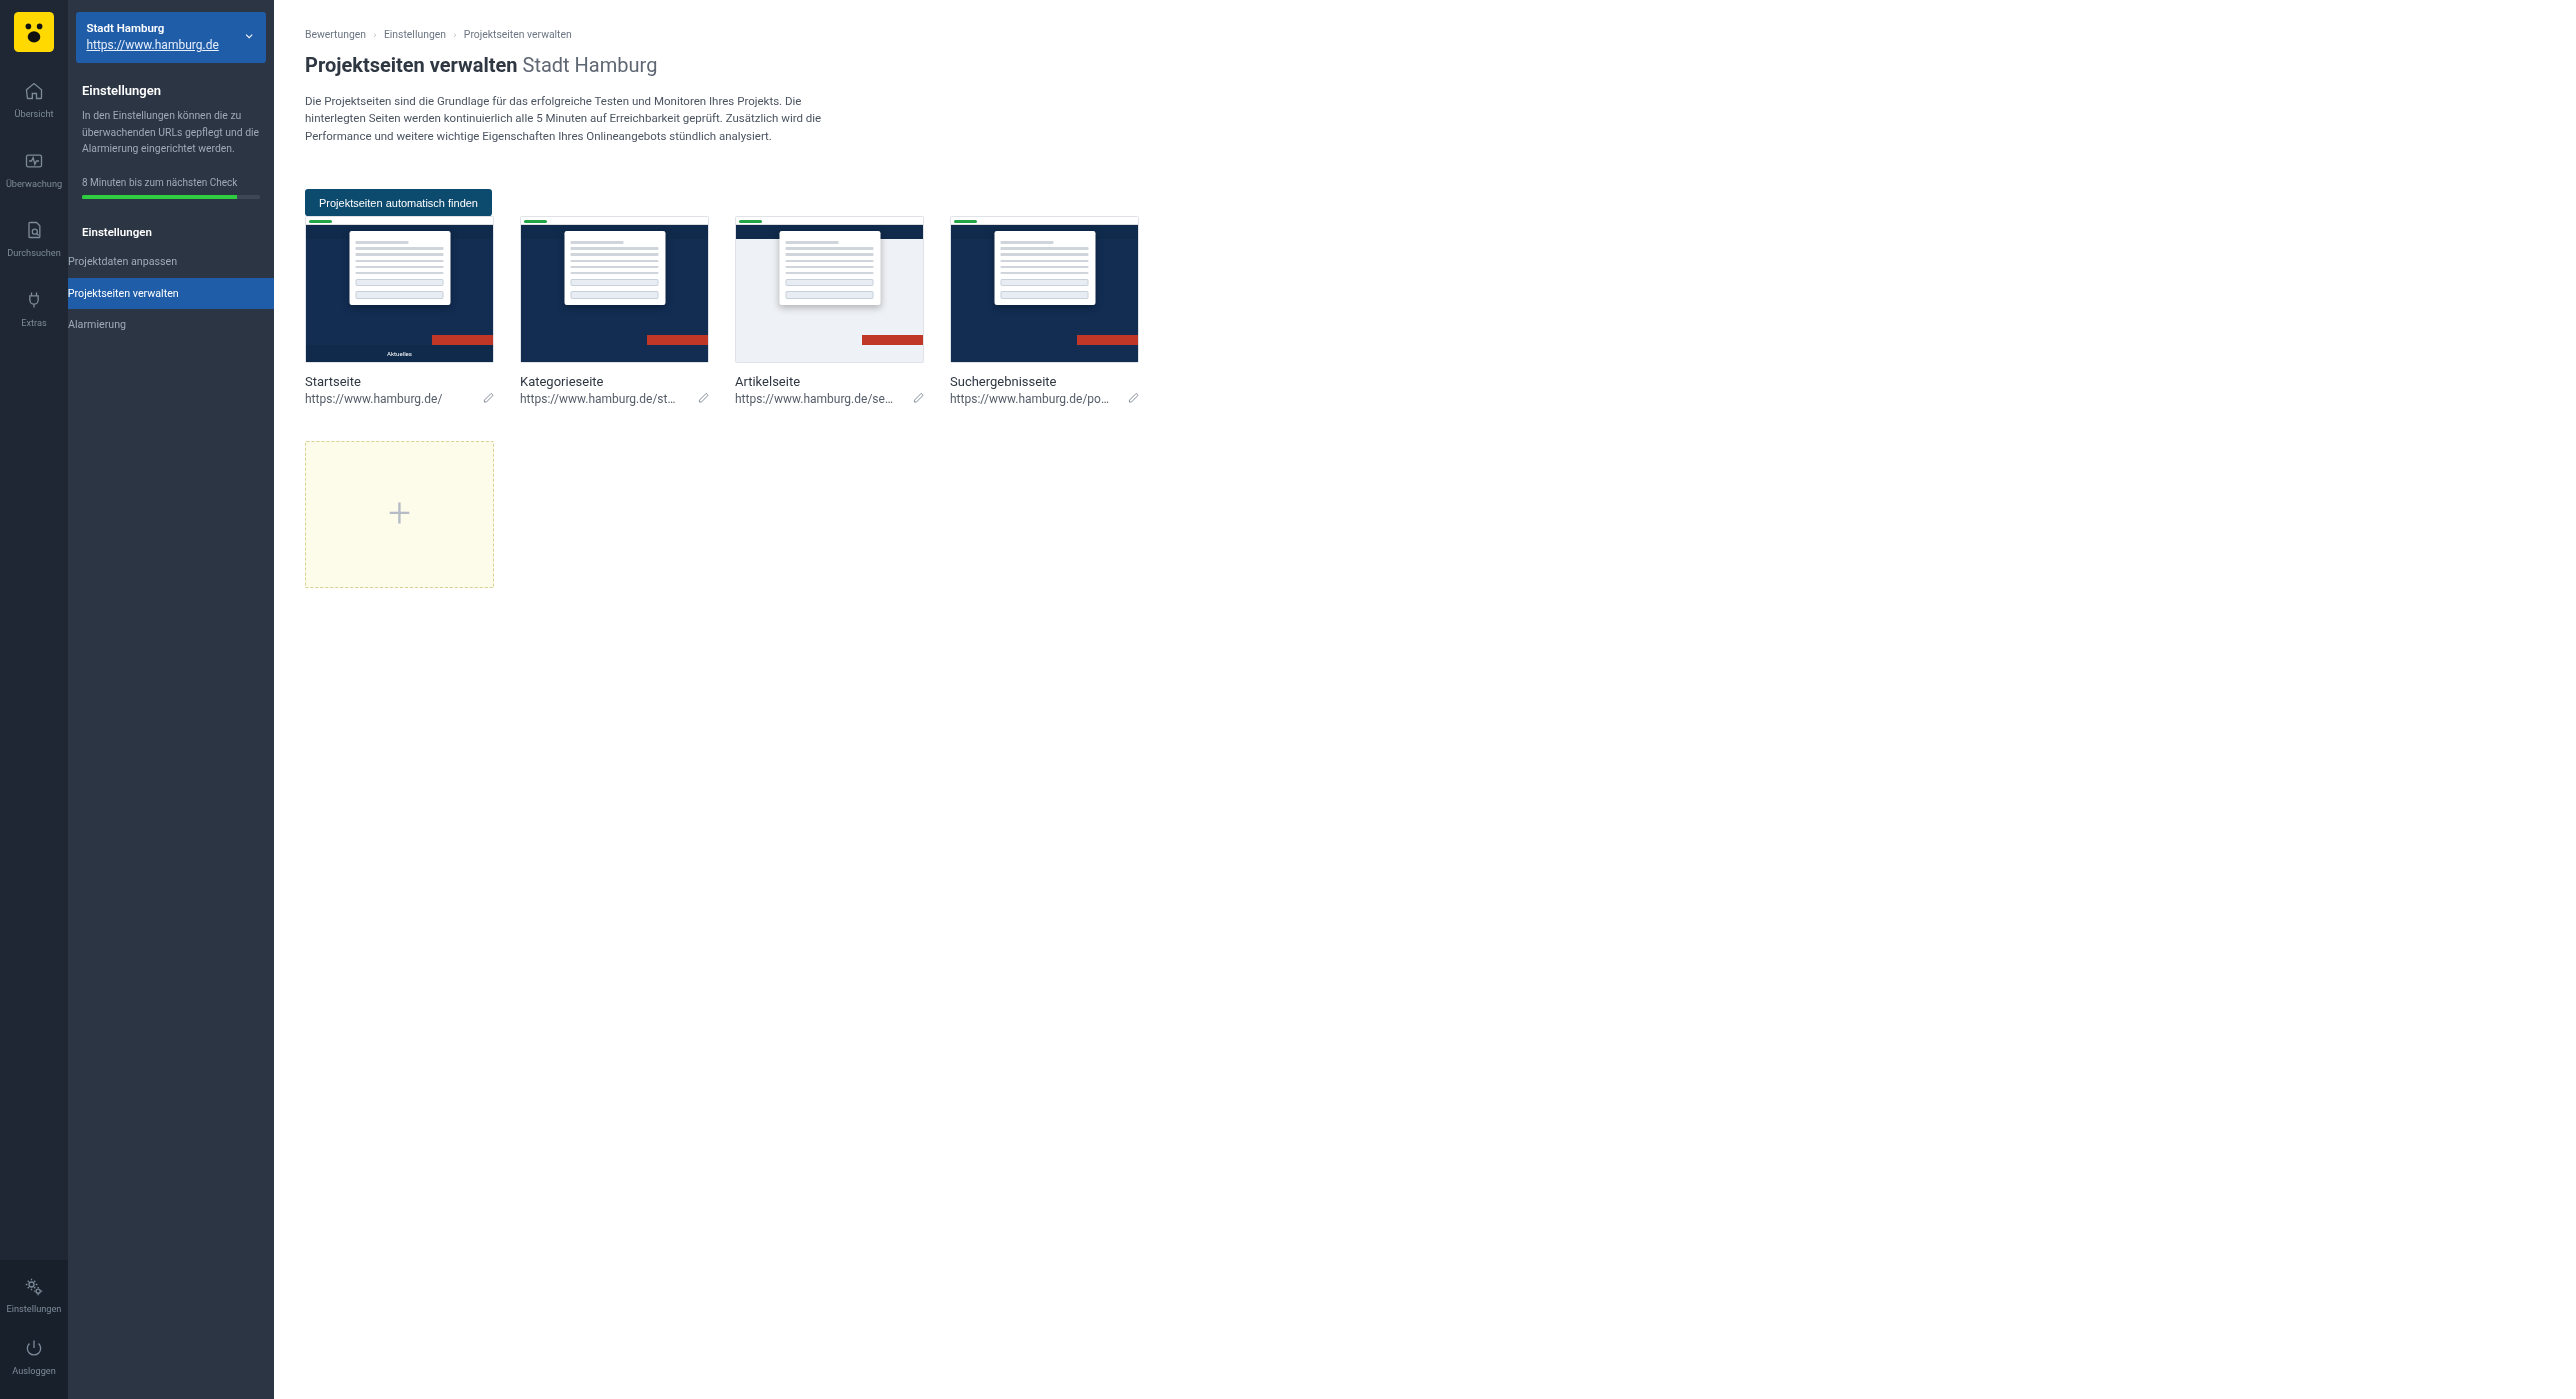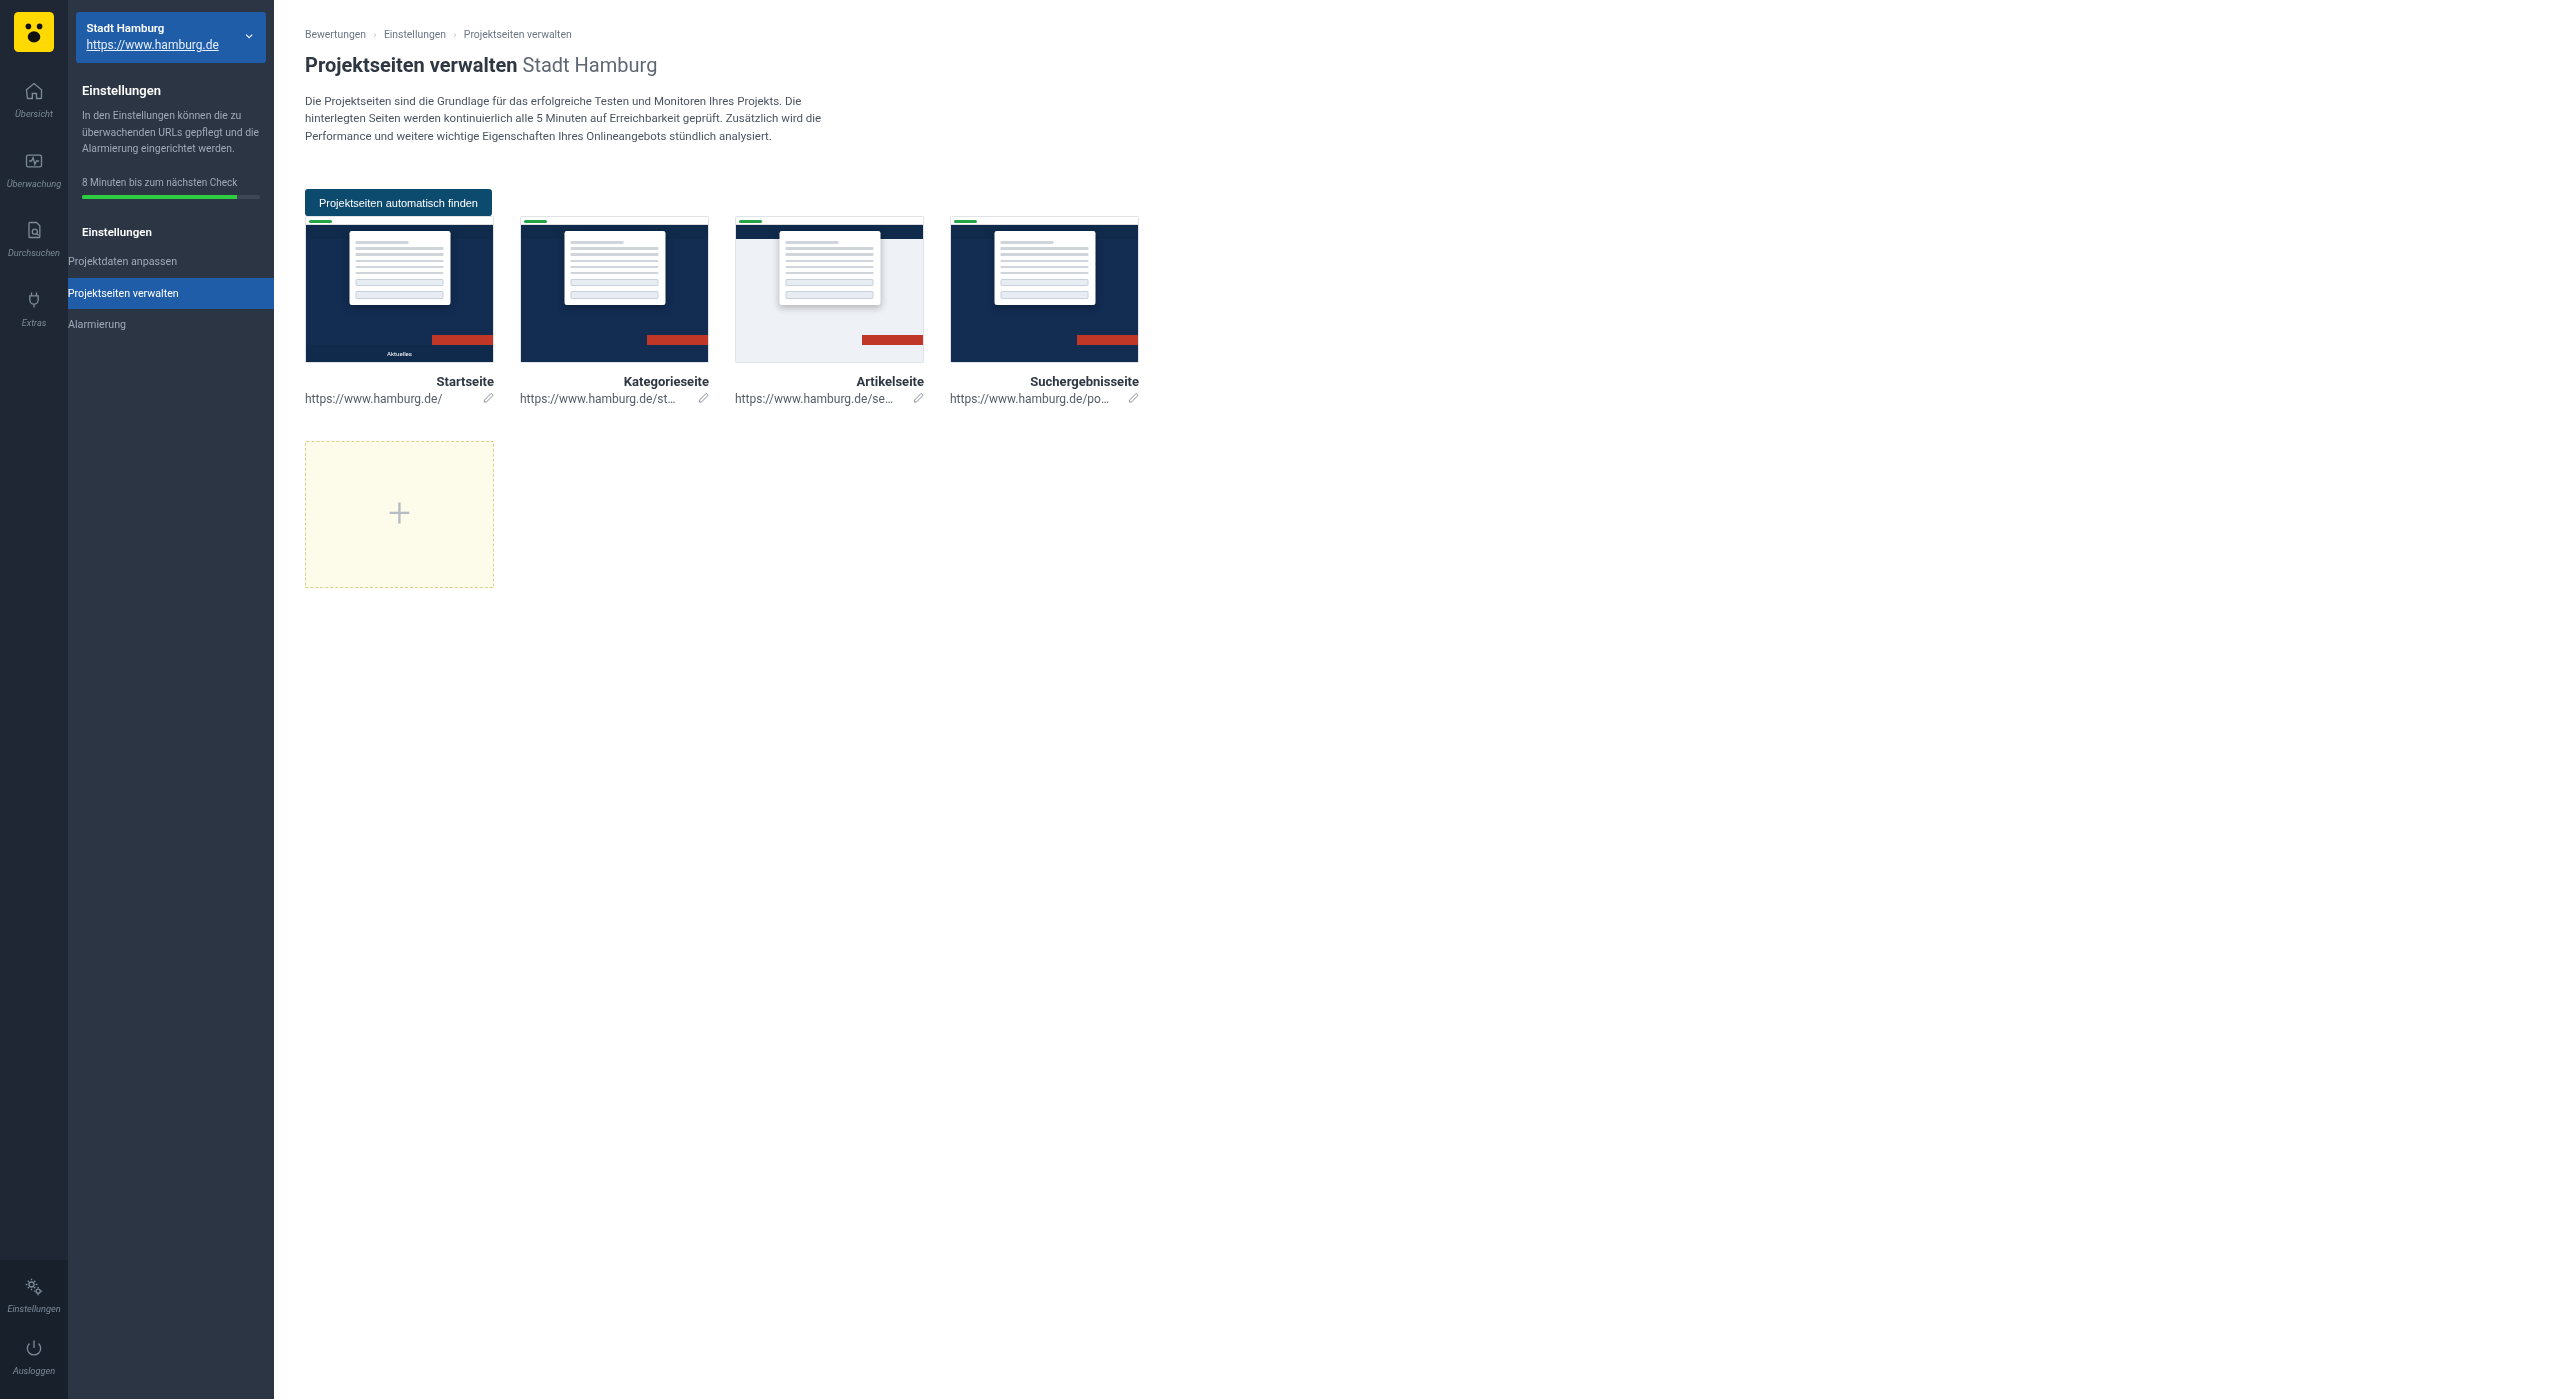--- a/index.html
+++ b/index.html
@@ -32,21 +32,20 @@
     border-radius: 4.6px;
     display:flex; align-items:center; justify-content:center;
     margin-bottom: 28px;
   }
   .rail-logo svg { width: 28px; height: 28px; }
   .rail-item {
     display:flex; flex-direction:column; align-items:center;
     color:#7d8a99; cursor:pointer;
     margin-bottom: 31px;
     font-size: 9.2px;
-    font-style: italic;
   }
   .rail-item .ico { width:21.5px; height:21.5px; margin-bottom:6.1px; display:flex; align-items:center; justify-content:center;}
   .rail-item span { text-align:center; line-height:1.2; }
   .rail-spacer { flex:1; }
   .rail-bottom { background:#18202b; width:100%; padding-top:15.3px; display:flex; flex-direction:column; align-items:center;}
   .rail-bottom .rail-item { margin-bottom:23px; }
   
   .side {
     width: 206px;
     background: #2b3544;
@@ -114,21 +113,21 @@
     box-shadow:0 2.3px 7.7px rgba(0,0,0,.25);
   }
   .shot-modal .ln { height:2.3px; background:#d0d5dc; margin:3.8px 0; border-radius:0.8px;}
   .shot-modal .ln.short{width:60%;}
   .shot-modal .btn { height:7.7px; background:#e8edf3; border:0.8px solid #c7d0db; margin-top:4.6px; border-radius:1.5px;}
   .shot-caption {
     position:absolute; left:0; right:0; bottom:0; height:17px;
     background:#0f2a4b; color:#fff; font-size:6.1px; text-align:center; line-height:17px;
   }
   .shot-red { position:absolute; right:0; bottom:17px; width:61px; height:10.7px; background:#c03728;}
-  .card-title { font-size:13px; font-weight:700; color:#2e3742; margin-top:10.7px;text-align:right;}
+  .card-title { font-size:13px; font-weight:400; color:#2e3742; margin-top:10.7px;}
   .card-row { display:flex; align-items:center; justify-content:space-between; margin-top:3.1px;}
   .card-url { font-size:12px; color:#565e6a; max-width:161px; overflow:hidden; text-overflow:ellipsis; white-space:nowrap;}
   .edit-ico { color:#7f8792; cursor:pointer; }
   .add-card {
     width:189px; height:147px;
     border:0.8px dashed #d9d093; background:#fdfbe9;
     display:flex; align-items:center; justify-content:center;
     cursor:pointer; border-radius:1.5px;
   }
   .add-card .plus { font-size:40px; color:#b5bcc6; font-weight:300; line-height:1;}

